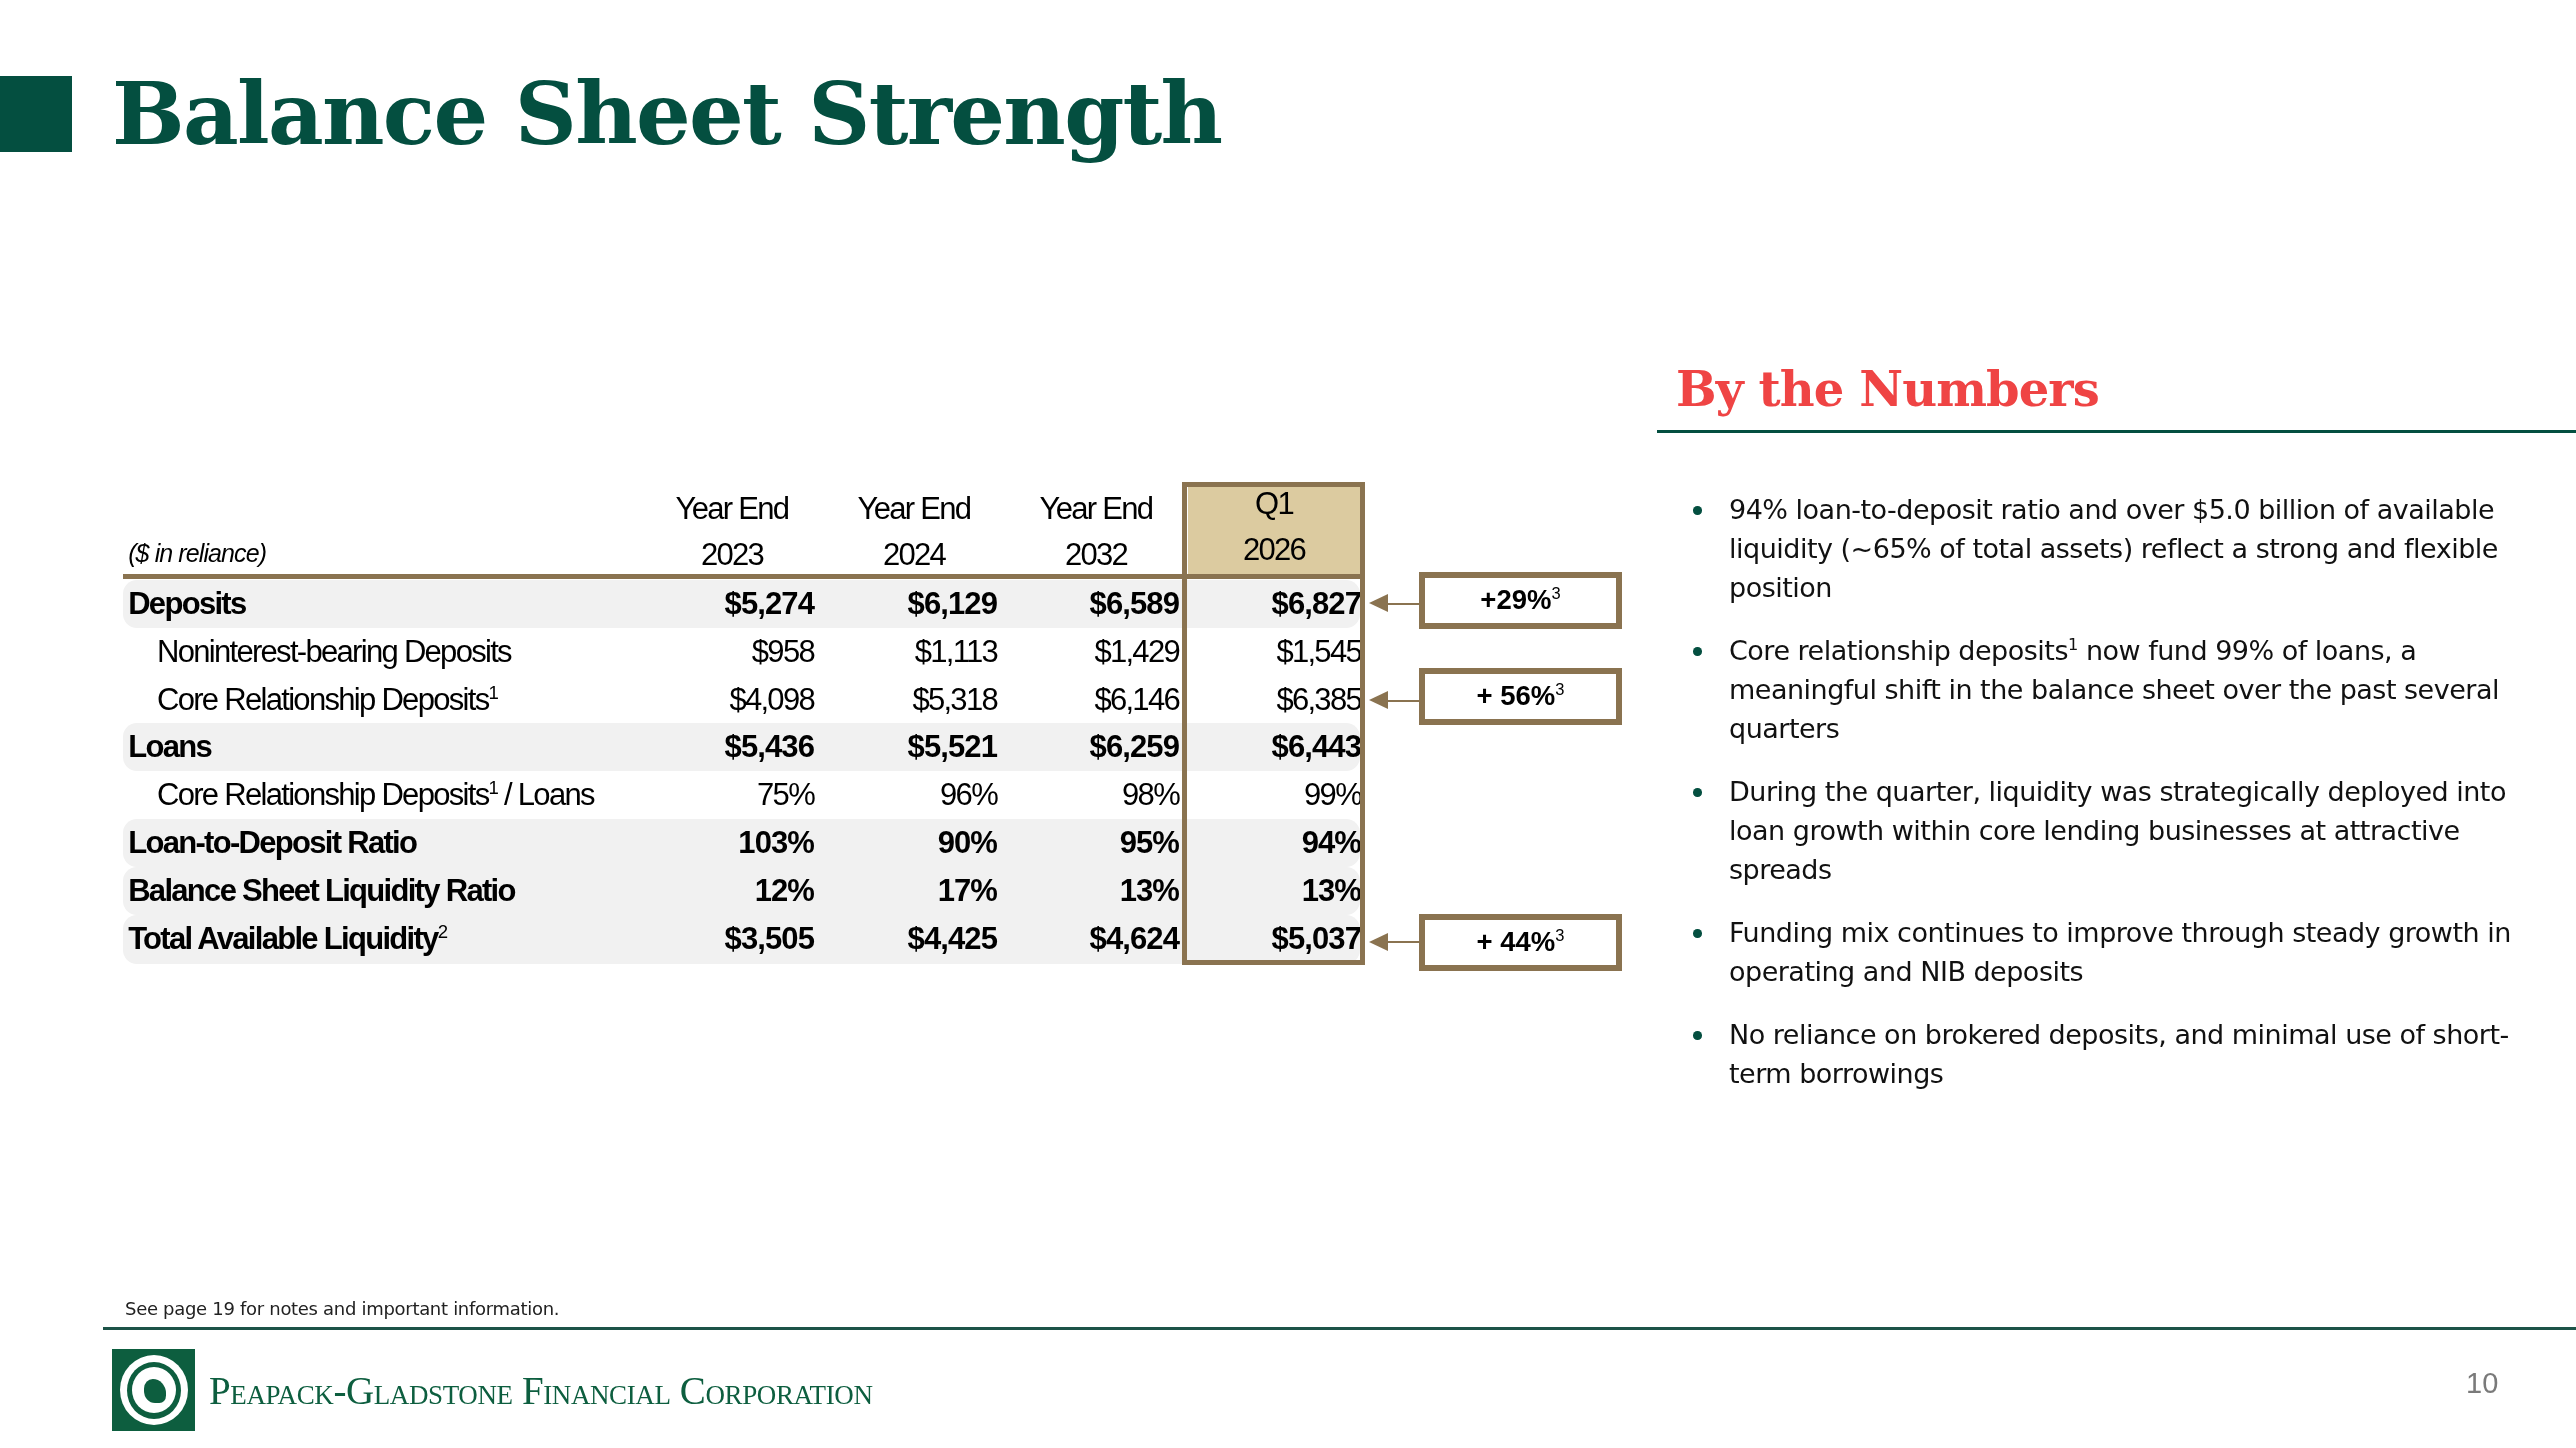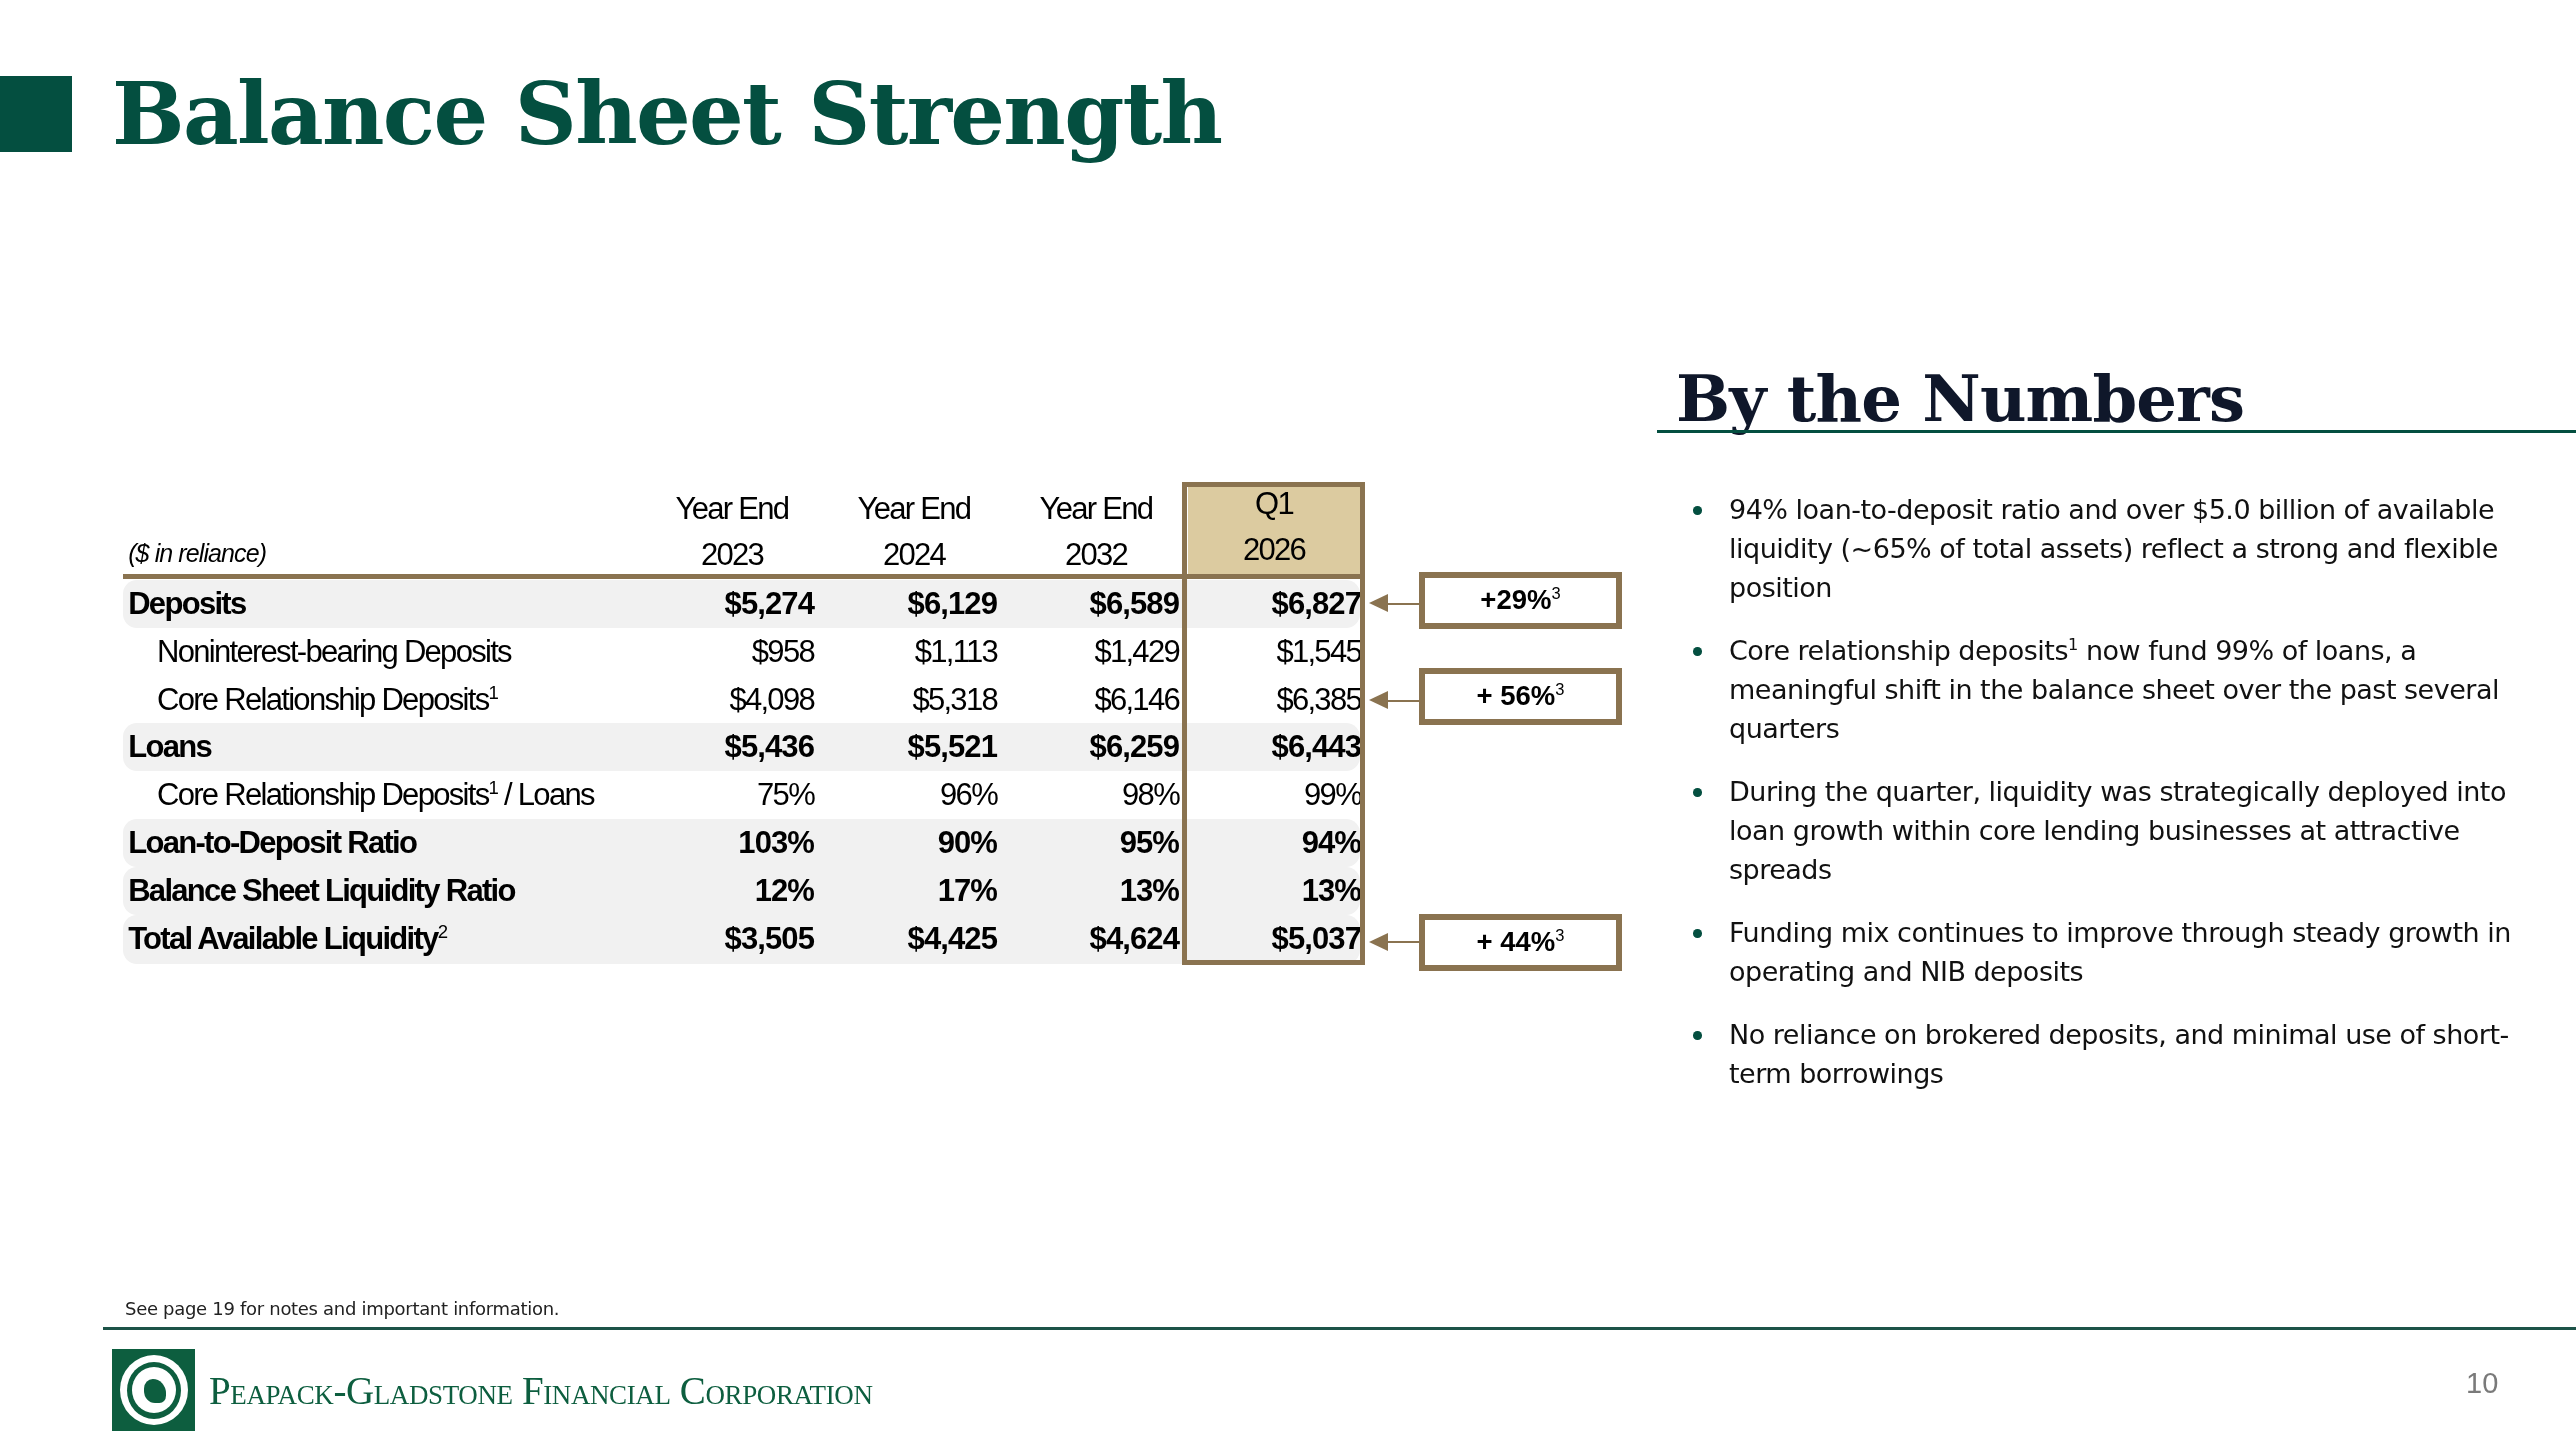--- a/index.html
+++ b/index.html
@@ -31,22 +31,22 @@
 
   
   .arrow-line { position:absolute; height:1.7px; background:#8a7350; }
   .arrow-head { position:absolute; width:0; height:0; border-top:9.4px solid transparent;
                 border-bottom:9.4px solid transparent; border-right:19px solid #8a7350; }
   .callout { position:absolute; left:1419px; width:203px; height:57px; box-sizing:border-box;
              border:6.9px solid #8a7350; background:#fff; text-align:center; font-weight:bold;
              font-size:27.5px; line-height:43px; }
 
   
-  .btn-title { left:1676px; top:361px; font-family:"DejaVu Serif", serif; font-weight:bold; font-size:64px;
-               color:#0f172a; letter-spacing:-0.9px; white-space:nowrap; }
+  .btn-title { left:1676px; top:361px; font-family:"DejaVu Serif", serif; font-weight:bold; font-size:48px;
+               color:#ef4444; letter-spacing:-0.9px; white-space:nowrap; }
   .btn-rule { left:1657px; top:430px; width:919px; height:2.6px; background:#044f40; }
   .bullets { left:1674px; top:474px; width:867px; margin:16px; padding:0; list-style:none; }
   .bullets li { position:relative; padding-left:39px; font-family:"DejaVu Sans", sans-serif; font-size:27px;
                 line-height:39px; margin-bottom:24px; letter-spacing:-0.5px; color:#111; }
   .bullets li .dot { position:absolute; left:3.4px; top:16.3px; width:8.6px; height:8.6px; border-radius:50%; background:#044f40; }
 
   
   .footnote { left:125px; top:1298px; font-family:"DejaVu Sans", sans-serif; font-size:18px; color:#222; letter-spacing:-0.3px; }
   .footer-rule { left:103px; top:1327px; width:2473px; height:3.4px; background:#1d5348; }
   .logo { left:112px; top:1349px; width:83px; height:82px; background:#0d5e3f; }

